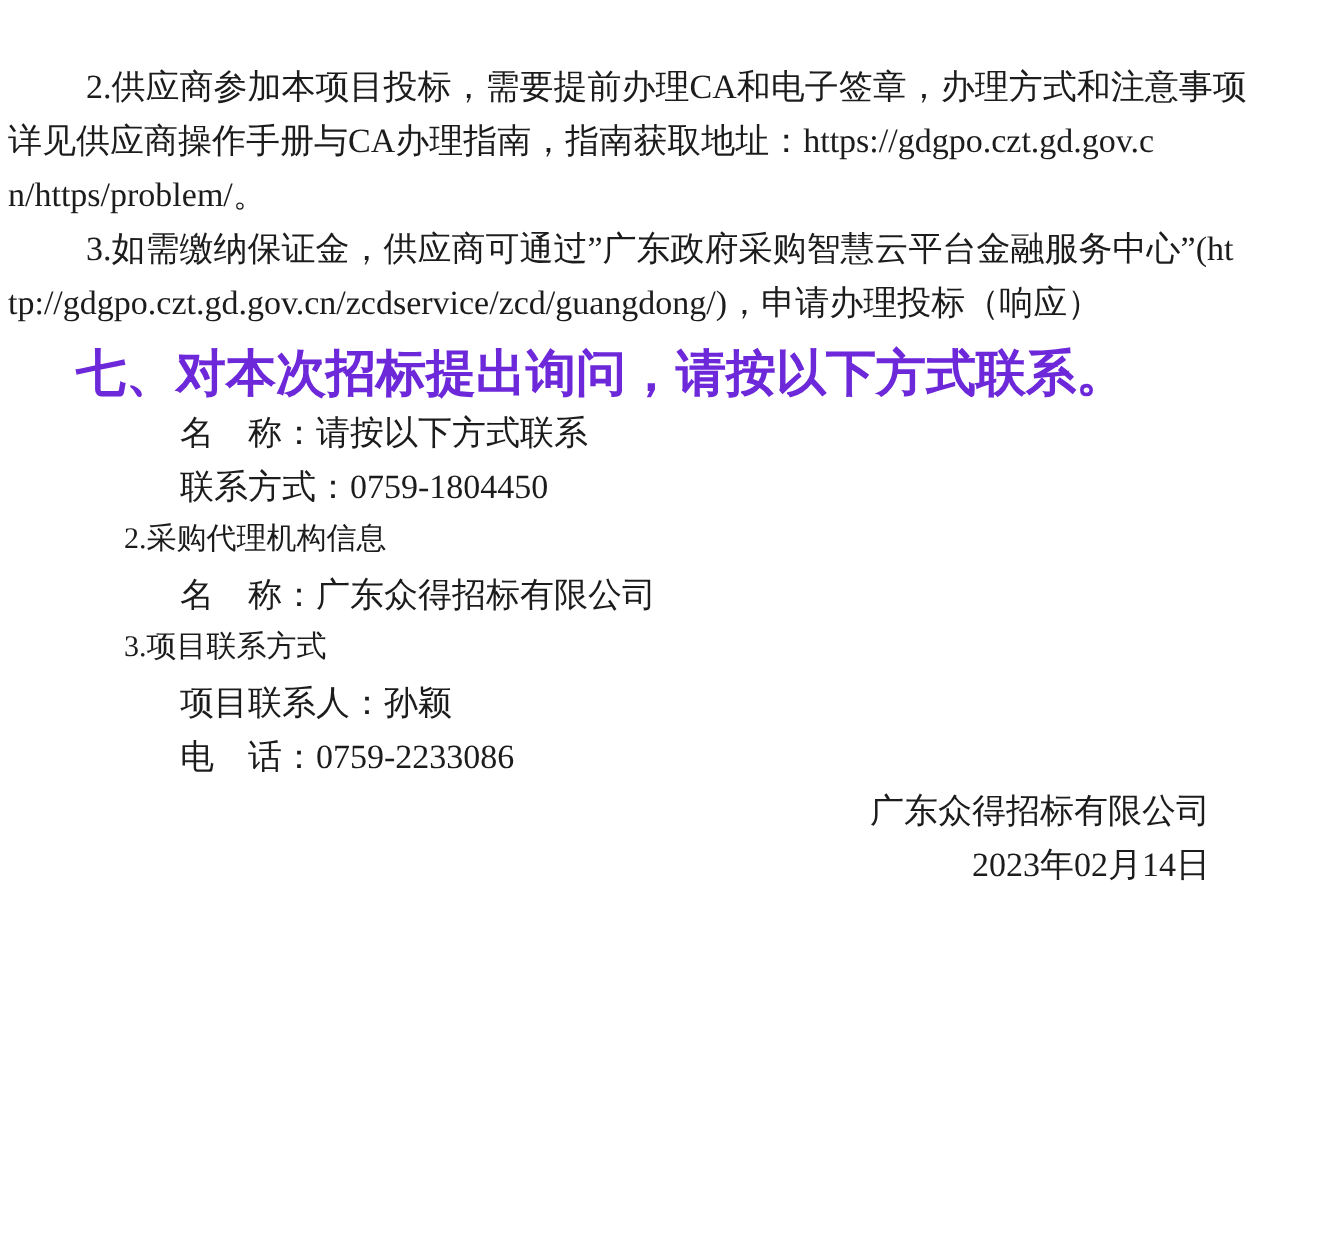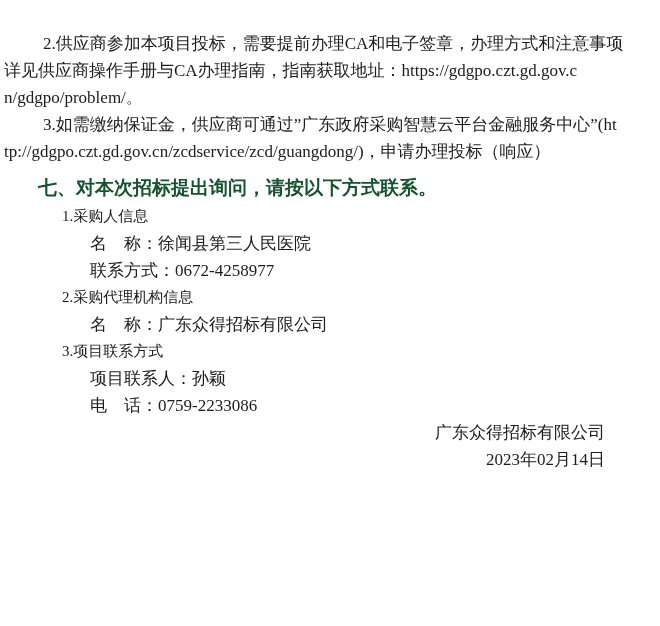--- a/index.html
+++ b/index.html
@@ -24,25 +24,25 @@
     overflow: hidden;
   }
   .line {
     white-space: nowrap;
   }
   .line.first {
     text-indent: 39px;
   }
   .section-heading {
     margin: 8px 0 0 34px;
-    font-size: 19px;
+    font-size: 25px;
     font-weight: bold;
     line-height: 30px;
     white-space: nowrap;
-    color: #14532d;
+    color: #6d28d9;
   }
   .group-title {
     margin-left: 58px;
     font-size: 15px;
     line-height: 27px;
     white-space: nowrap;
   }
   .info-row {
     margin-left: 86px;
     line-height: 27px;
@@ -60,38 +60,37 @@
   }
 </style>
 </head>
 <body>
 
 <div class="page">
 
   <div class="para">
     <div class="line first">2.供应商参加本项目投标，需要提前办理CA和电子签章，办理方式和注意事项</div>
     <div class="line">详见供应商操作手册与CA办理指南，指南获取地址：https://gdgpo.czt.gd.gov.c</div>
-    <div class="line">n/gdgpo/problem/。</div>
+    <div class="line">n/https/problem/。</div>
   </div>
 
   <div class="para">
     <div class="line first">3.如需缴纳保证金，供应商可通过”广东政府采购智慧云平台金融服务中心”(ht</div>
     <div class="line">tp://gdgpo.czt.gd.gov.cn/zcdservice/zcd/guangdong/)，申请办理投标（响应）</div>
   </div>
 
 
   <div class="section-heading">七、对本次招标提出询问，请按以下方式联系。</div>
 
   <div>
-    <div class="group-title">1.采购人信息</div>
     <div class="info-row">
-      <span class="field-label">名　称：</span><span class="field-value">徐闻县第三人民医院</span>
+      <span class="field-label">名　称：</span><span class="field-value">请按以下方式联系</span>
     </div>
     <div class="info-row">
-      <span class="field-label">联系方式：</span><span class="field-value">0672-4258977</span>
+      <span class="field-label">联系方式：</span><span class="field-value">0759-1804450</span>
     </div>
   </div>
 
   <div>
     <div class="group-title">2.采购代理机构信息</div>
     <div class="info-row">
       <span class="field-label">名　称：</span><span class="field-value">广东众得招标有限公司</span>
     </div>
   </div>
 

